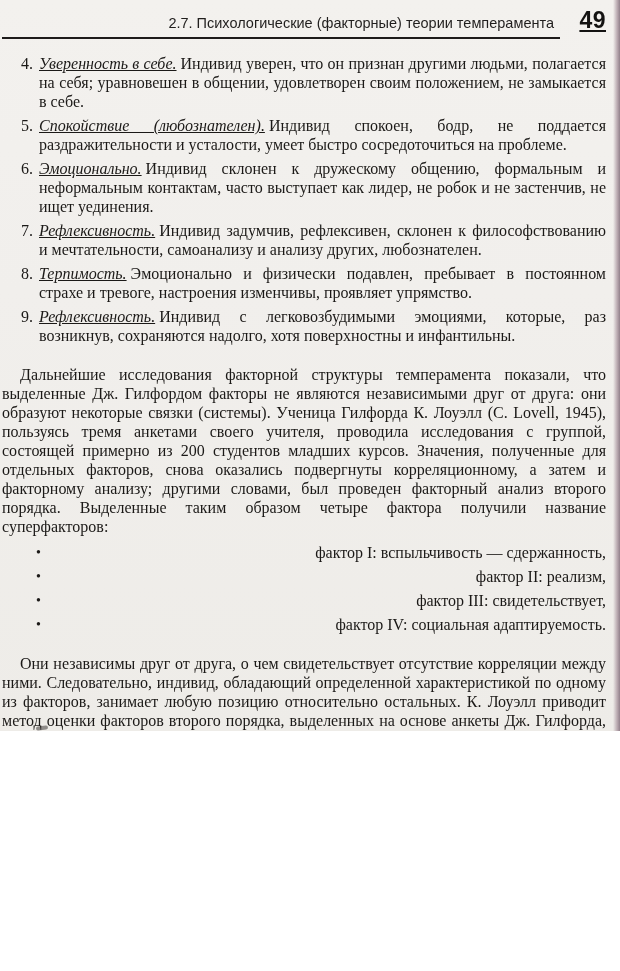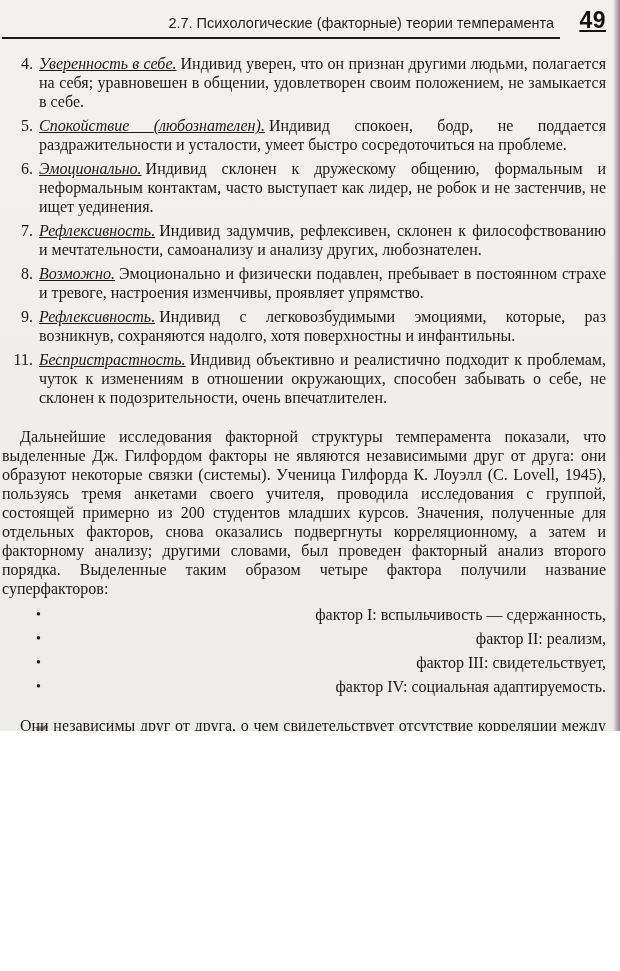--- a/index.html
+++ b/index.html
@@ -123,33 +123,29 @@
           <span class="factor-body"><em class="factor-term">Эмоционально.</em><span>Индивид склонен к дружескому общению, формальным и неформальным контактам, часто выступает как лидер, не робок и не застенчив, не ищет уединения.</span></span>
         </li>
 
         <li class="factor-item">
           <span class="factor-num">7.</span>
           <span class="factor-body"><em class="factor-term">Рефлексивность.</em><span>Индивид задумчив, рефлексивен, склонен к философствованию и мечтательности, самоанализу и анализу других, любознателен.</span></span>
         </li>
 
         <li class="factor-item">
           <span class="factor-num">8.</span>
-          <span class="factor-body"><em class="factor-term">Возможно.</em><span>Эмоционально и физически подавлен, пребывает в постоянном страхе и тревоге, настроения изменчивы, проявляет упрямство.</span></span>
+          <span class="factor-body"><em class="factor-term">Терпимость.</em><span>Эмоционально и физически подавлен, пребывает в постоянном страхе и тревоге, настроения изменчивы, проявляет упрямство.</span></span>
         </li>
 
         <li class="factor-item">
           <span class="factor-num">9.</span>
           <span class="factor-body"><em class="factor-term">Рефлексивность.</em><span>Индивид с легковозбудимыми эмоциями, которые, раз возникнув, сохраняются надолго, хотя поверхностны и инфантильны.</span></span>
         </li>
 
 
-        <li class="factor-item">
-          <span class="factor-num">11.</span>
-          <span class="factor-body"><em class="factor-term">Беспристрастность.</em><span>Индивид объективно и реалистично подходит к проблемам, чуток к изменениям в отношении окружающих, способен забывать о себе, не склонен к подозрительности, очень впечатлителен.</span></span>
-        </li>
 
 
       </ol>
 
     <p class="para">Дальнейшие исследования факторной структуры темперамента показали, что выделенные Дж. Гилфордом факторы не являются независимыми друг от друга: они образуют некоторые связки (системы). Ученица Гилфорда К. Лоуэлл (C. Lovell, 1945), пользуясь тремя анкетами своего учителя, проводила исследования с группой, состоящей примерно из 200 студентов младших курсов. Значения, полученные для отдельных факторов, снова оказались подвергнуты корреляционному, а затем и факторному анализу; другими словами, был проведен факторный анализ второго порядка. Выделенные таким образом четыре фактора получили название суперфакторов:</p>
 
     <ul class="bullets">
 
         <li class="bullet-item">
           <span class="bullet-dot">•</span>

